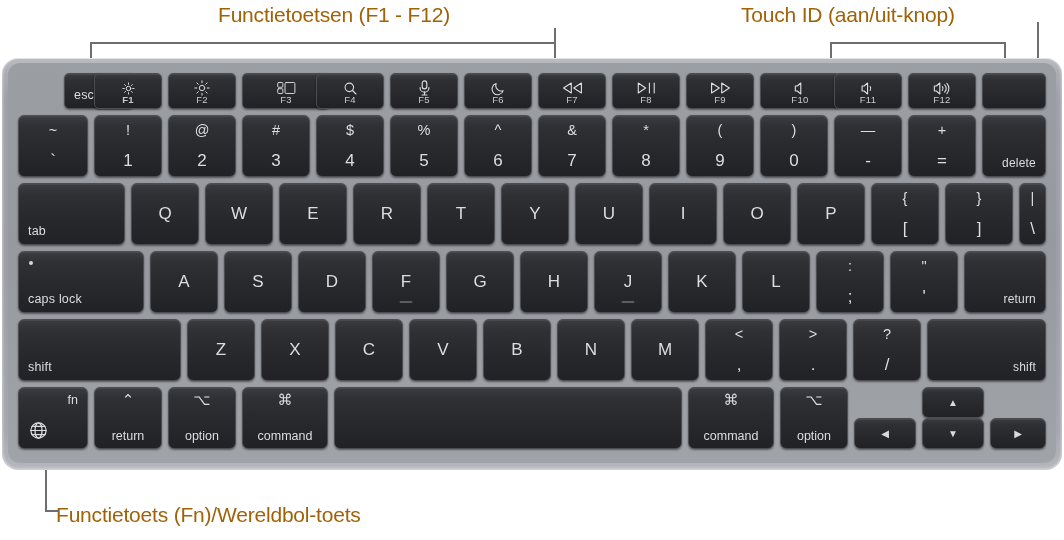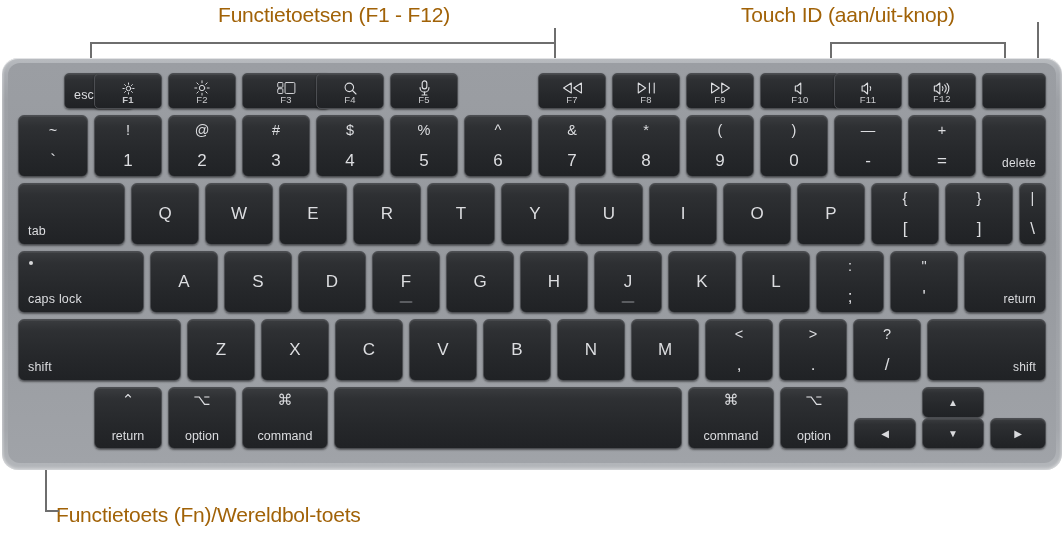--- a/index.html
+++ b/index.html
@@ -228,20 +228,28 @@
       <span class="k-icon">
         <svg width="13" height="16" viewBox="0 0 14 18">
           <rect class="gl" x="4.4" y="1" width="5.2" height="9" rx="2.6"></rect>
           <path class="gl" d="M2 8.6a5 5 0 0 0 10 0"></path>
           <path class="gl" d="M7 13.6V16.4M4.2 16.9h5.6"></path>
         </svg>
       </span>
       <span class="k-flabel">F5</span>
     </div>
 
+    <div class="key fnrow" style="left:456px;top:10px;width:68px;height:36px;">
+      <span class="k-icon">
+        <svg width="15" height="15" viewBox="0 0 18 18">
+            <path class="gl" d="M14.6 11.6A6.6 6.6 0 0 1 6.2 3.1a6.8 6.8 0 1 0 8.4 8.5z"></path>
+          </svg>
+      </span>
+      <span class="k-flabel">F6</span>
+    </div>
 
     <div class="key fnrow" style="left:530px;top:10px;width:68px;height:36px;">
       <span class="k-icon">
         <svg width="21" height="12" viewBox="0 0 24 14">
             <path class="gl" d="M10.6 1.2L1.6 7l9 5.8zM22.4 1.2L13.4 7l9 5.8z"></path>
           </svg>
       </span>
       <span class="k-flabel">F7</span>
     </div>
 
@@ -276,21 +284,21 @@
     <div class="key fnrow" style="left:826px;top:10px;width:68px;height:36px;">
       <span class="k-icon">
         <svg width="15" height="13" viewBox="0 0 17 15">
           <path class="gl" d="M7.4 1.2L3.4 4.6H1.1v5.8h2.3l4 3.4z"></path>
           <path class="gl" d="M10.4 5.4a3.4 3.4 0 0 1 0 4.2"></path>
         </svg>
       </span>
       <span class="k-flabel">F11</span>
     </div>
 
-    <div class="key fnrow" style="left:900px;top:10px;width:68px;height:36px;font-family:Liberation Mono, monospace;">
+    <div class="key fnrow" style="left:900px;top:10px;width:68px;height:36px;">
       <span class="k-icon">
         <svg width="19" height="13" viewBox="0 0 21 15">
           <path class="gl" d="M7.4 1.2L3.4 4.6H1.1v5.8h2.3l4 3.4z"></path>
           <path class="gl" d="M10.4 5.4a3.4 3.4 0 0 1 0 4.2"></path>
           <path class="gl" d="M13 3.4a6.2 6.2 0 0 1 0 8.2"></path>
           <path class="gl" d="M15.6 1.6a9 9 0 0 1 0 11.8"></path>
         </svg>
       </span>
       <span class="k-flabel">F12</span>
     </div>
@@ -477,20 +485,30 @@
       <span class="k-dual-bot">.</span>
     </div>
     <div class="key" style="left:845px;top:256px;width:68px;height:62px;">
       <span class="k-dual-top">?</span>
       <span class="k-dual-bot">/</span>
     </div>
     <div class="key" style="left:919px;top:256px;width:119px;height:62px;">
       <span class="k-br">shift</span>
     </div>
 
+    <div class="key" style="left:10px;top:324px;width:70px;height:62px;">
+      <span class="k-tr">fn</span>
+      <span style="position:absolute;left:10px;bottom:8px;">
+        <svg width="19" height="19" viewBox="0 0 20 20">
+          <circle class="gl" cx="10" cy="10" r="8"></circle>
+          <ellipse class="gl" cx="10" cy="10" rx="3.7" ry="8"></ellipse>
+          <path class="gl" d="M2 10h16M3.2 5.6h13.6M3.2 14.4h13.6"></path>
+        </svg>
+      </span>
+    </div>
     <div class="key" style="left:86px;top:324px;width:68px;height:62px;">
       <span class="k-tc">⌃</span>
       <span class="k-bc">return</span>
     </div>
     <div class="key" style="left:160px;top:324px;width:68px;height:62px;">
       <span class="k-tc">⌥</span>
       <span class="k-bc">option</span>
     </div>
     <div class="key" style="left:234px;top:324px;width:86px;height:62px;">
       <span class="k-tc">⌘</span>

